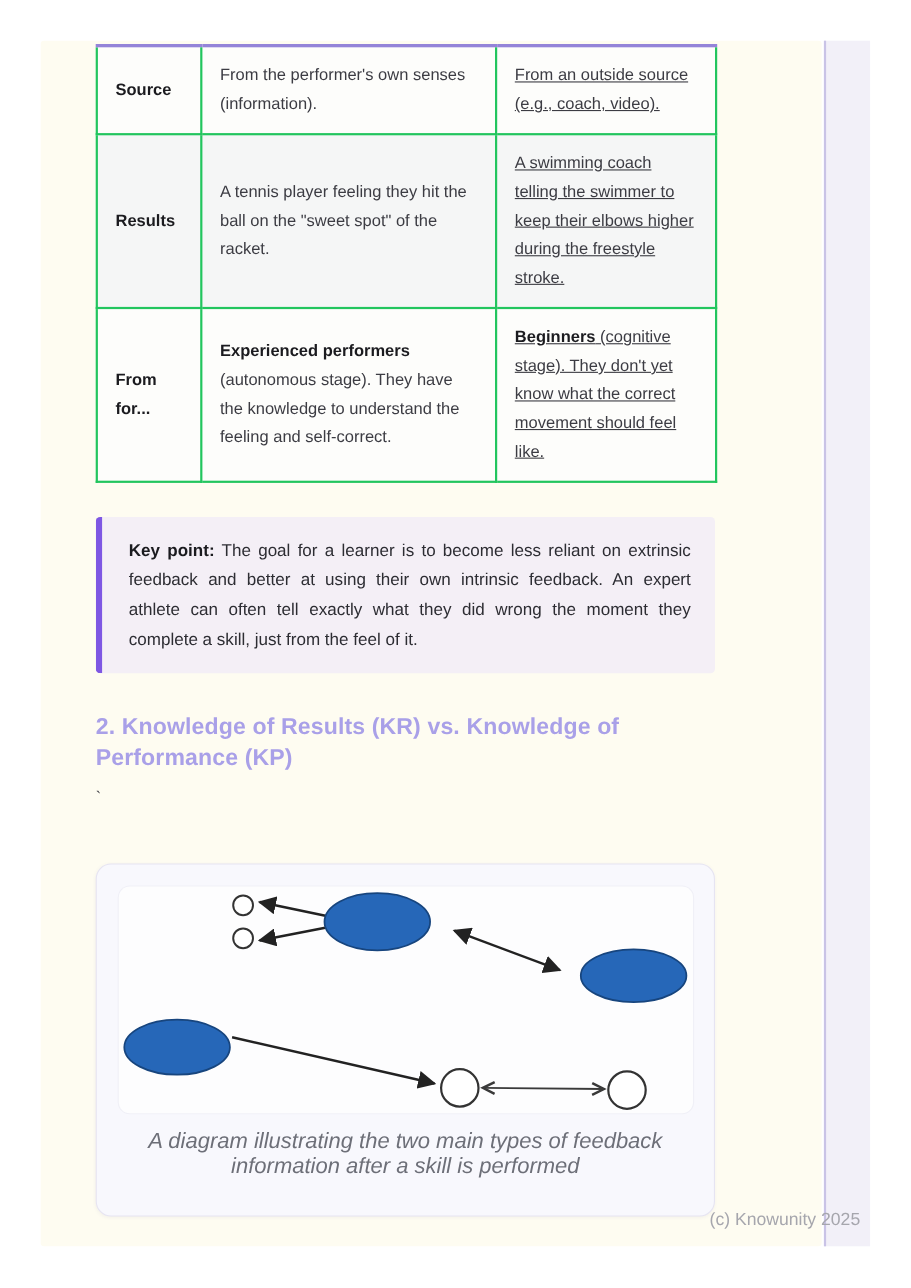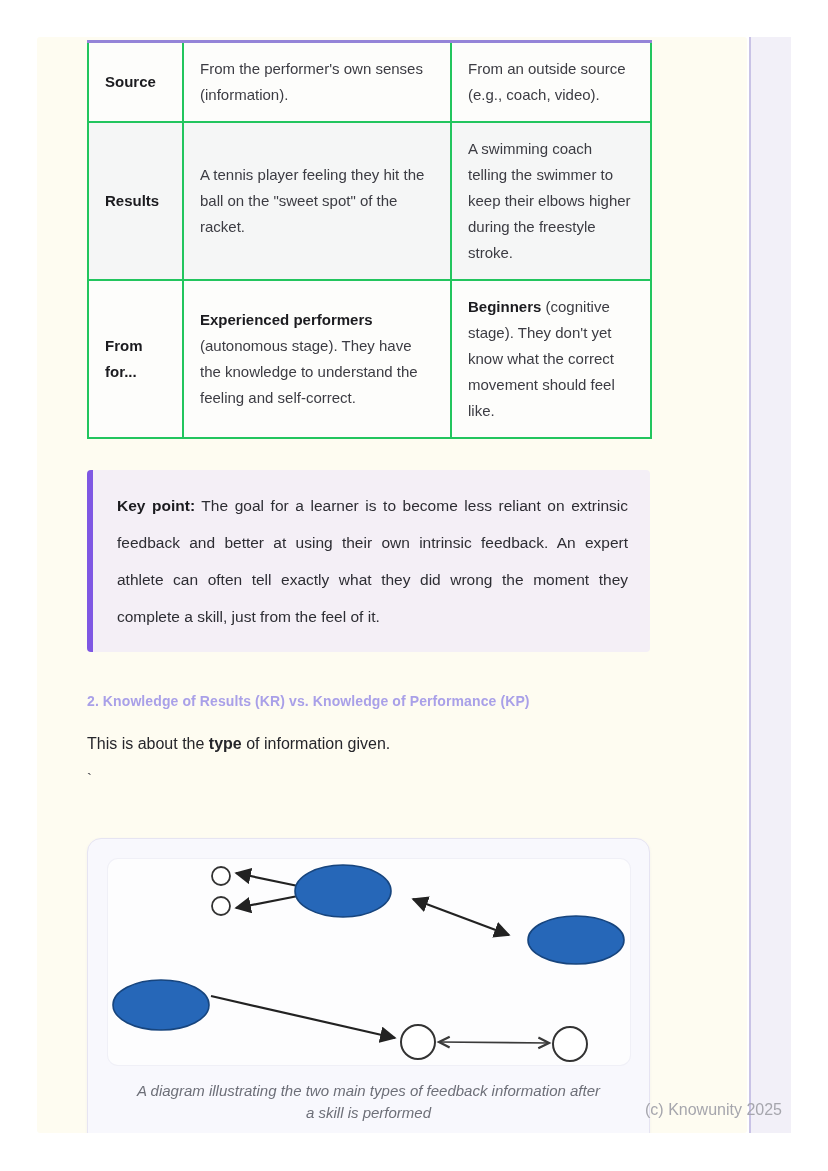--- a/index.html
+++ b/index.html
@@ -14,44 +14,44 @@
   
   table.fb { width:563px; border-collapse:collapse; table-layout:fixed; }
   table.fb td, table.fb th { border:2px solid #22c55e; padding:13px 16px;
     font-size:15px; line-height:26px; vertical-align:middle; text-align:left;
     color:#3c3c43; background:#fdfdfb; }
   table.fb tr:first-child td, table.fb tr:first-child th { border-top:3px solid #9484d8; }
   table.fb tr.alt td, table.fb tr.alt th { background:#f5f6f6; }
   table.fb th { font-weight:bold; color:#1b1b1f; }
   .col-label { width:95px; }
   .col-mid { width:268px; }
-  .col-right { width:200px; }
+  .col-right { width:200px;text-decoration:underline; }
   td b, .lead { font-weight:bold; color:#1b1b1f; }
 
   
   .keypoint { margin-top:31px; width:563px; background:#f4eff6;
     border-left:6px solid #7e57e3; border-radius:4px;
-    padding:17px 22px 17px 24px; font-size:15.5px; line-height:37px;
+    padding:17px 22px 17px 24px; font-size:15.5px; line-height:27px;
     text-align:justify; color:#2d2d33; }
   .keypoint .kp-label { font-weight:bold; color:#1b1b1f; }
 
   
-  h2.section { margin-top:35px; width:563px; color:#a9a0e8; font-size:14px;
+  h2.section { margin-top:35px; width:563px; color:#a9a0e8; font-size:21px;
     font-weight:bold; line-height:28px; letter-spacing:0.1px; }
   p.intro { margin-top:17px; font-size:16px; line-height:24px; color:#26262b; }
   .stray { margin-top:14px; font-size:15px; color:#3c3c43; height:18px; }
 
   
   .fig-card { margin-top:50px; width:563px; background:#f8f8fd;
     border:1px solid #e6e4f2; border-radius:14px; padding:20px 20px 34px 20px;
     box-shadow:0 1px 3px rgba(90,80,160,0.06); }
   .diagram-box { width:522px; height:206px; background:#fdfdfe; border-radius:10px;
     box-shadow:0 0 0 1px rgba(40,40,90,0.04); overflow:hidden; }
   .fig-caption { margin:15px 26px 0 26px; text-align:center; font-style:italic;
-    font-size:15px; line-height:22px; color:#6d6f78; }
+    font-size:20px; line-height:22px; color:#6d6f78; }
 
   
   .footer { position:absolute; left:0; top:1101px; width:782px; text-align:right;
     font-size:16px; color:#a6a6ad; z-index:5; }
 </style>
 </head>
 <body>
 
 <div class="sheet">
   <div class="content">
@@ -75,21 +75,20 @@
       </tr>
     </tbody>
       </table>
 
     <div class="keypoint">
       <span class="kp-label">Key point:</span><span> The goal for a learner is to become less reliant on extrinsic feedback and better at using their own intrinsic feedback. An expert athlete can often tell exactly what they did wrong the moment they complete a skill, just from the feel of it.</span>
     </div>
 
     <h2 class="section">2. Knowledge of Results (KR) vs. Knowledge of Performance (KP)</h2>
 
-    <p class="intro"><span>This is about the </span><b>type</b><span> of information given.</span></p>
 
     <div class="stray">`</div>
 
     <div class="fig-card">
       <div class="diagram-box">
         <svg width="522" height="206" viewBox="0 0 522 206" xmlns="http://www.w3.org/2000/svg">
           <defs>
             <marker id="mf" viewBox="0 0 10 10" refX="9" refY="5" markerWidth="7.5" markerHeight="7.5" orient="auto-start-reverse">
               <path d="M0,0 L10,5 L0,10 z" fill="#222222"></path>
             </marker>

